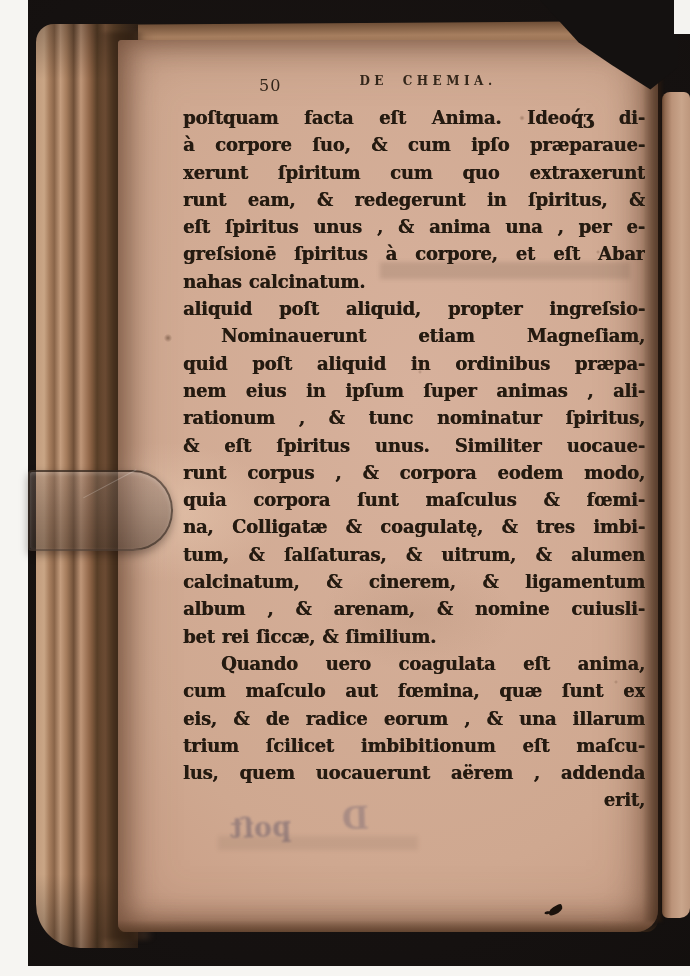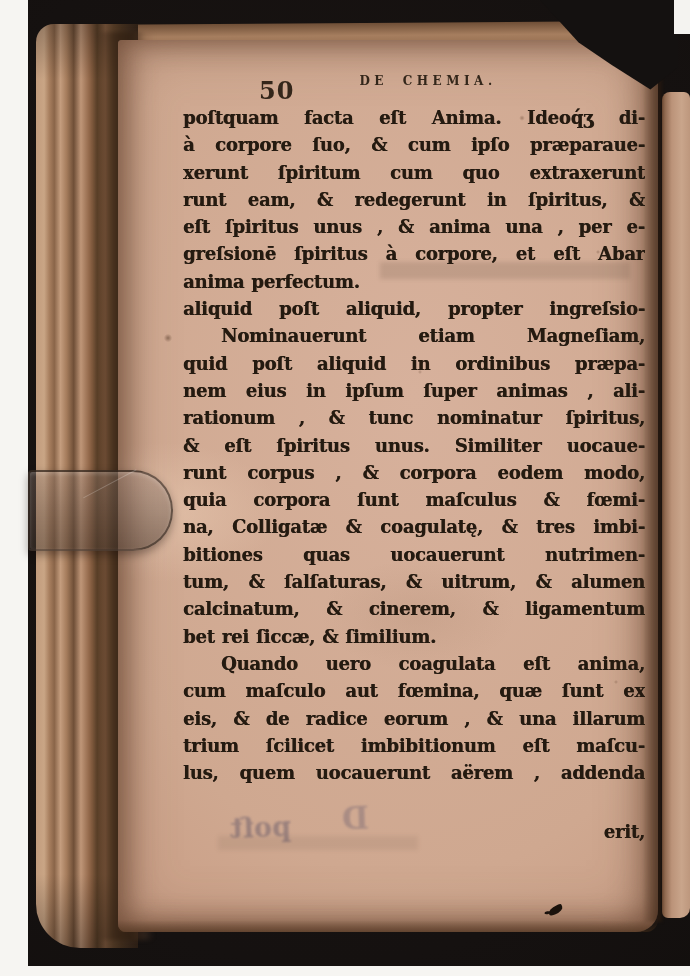--- a/index.html
+++ b/index.html
@@ -94,40 +94,40 @@
     box-shadow:0 4px 8px rgba(20,10,5,.35), inset 0 2px 4px rgba(255,255,255,.18);
   }
   .clip-tab::after{
     content:"";position:absolute;right:18px;top:8px;width:60px;height:56px;
     border-top:1px solid rgba(255,255,255,.22);
     transform:rotate(-28deg);
   }
   
   .header{position:absolute;left:65px;top:34px;width:462px;height:26px;color:#33261a;}
   .pagenum{
-    position:absolute;left:76px;top:2px;font-size:24px;font-weight:700;letter-spacing:1px;
+    position:absolute;left:76px;top:2px;font-size:16px;font-weight:400;letter-spacing:1px;
   }
   .running-title{
     position:absolute;left:0;right:0;top:0;text-align:center;
     font-size:12px;font-weight:700;letter-spacing:4.5px;word-spacing:6px;
     transform:translateX(14px);
   }
   
   .textblock{
     position:absolute;left:65px;top:64px;width:462px;color:#241a10;
     font-size:18px;font-weight:700;line-height:27.3px;
     text-shadow:0.4px 0 0 rgba(36,26,16,.85);
   }
   .line{
     height:27.3px;overflow:hidden;
     text-align:justify;text-align-last:justify;word-spacing:1px;letter-spacing:-0.2px;
   }
   .line.end{text-align-last:left;}
   .line.ind{text-indent:38px;}
-  .line.cw{text-align:right;text-align-last:right;margin-top:32px;}
+  .line.cw{text-align:right;text-align-last:right;}
   
   .ghost{
     position:absolute;font-weight:700;color:rgba(72,66,92,.38);
     transform:scaleX(-1) rotate(2deg);filter:blur(.8px);z-index:6;
   }
   .ghost-post{left:112px;top:772px;font-size:27px;}
   .ghost-d{left:224px;top:760px;font-size:31px;color:rgba(78,72,100,.3);}
   .bleed-band{
     position:absolute;left:262px;top:222px;width:250px;height:17px;
     background:rgba(66,48,36,.14);filter:blur(2px);
@@ -168,33 +168,33 @@
       <span class="running-title">DE CHEMIA.</span>
     </div>
 
     <div class="textblock">
       <div class="line">poſtquam facta eſt Anima. Ideoq́ʒ di-</div>
       <div class="line">à corpore ſuo, &amp; cum ipſo præparaue-</div>
       <div class="line">xerunt ſpiritum cum quo extraxerunt</div>
       <div class="line">runt eam, &amp; redegerunt in ſpiritus, &amp;</div>
       <div class="line">eſt ſpiritus unus , &amp; anima una , per e-</div>
       <div class="line">greſsionē ſpiritus à corpore, et eſt Abar</div>
-      <div class="line end">anima perfectum.</div>
+      <div class="line end">nahas calcinatum.</div>
       <div class="line">aliquid poſt aliquid, propter ingreſsio-</div>
       <div class="line ind">Nominauerunt etiam Magneſiam,</div>
       <div class="line">quid poſt aliquid in ordinibus præpa-</div>
       <div class="line">nem eius in ipſum ſuper animas , ali-</div>
       <div class="line">rationum , &amp; tunc nominatur ſpiritus,</div>
       <div class="line">&amp; eſt ſpiritus unus. Similiter uocaue-</div>
       <div class="line">runt corpus , &amp; corpora eodem modo,</div>
       <div class="line">quia corpora ſunt maſculus &amp; fœmi-</div>
       <div class="line">na, Colligatæ &amp; coagulatę, &amp; tres imbi-</div>
-      <div class="line">bitiones quas uocauerunt nutrimen-</div>
       <div class="line">tum, &amp; ſalſaturas, &amp; uitrum, &amp; alumen</div>
       <div class="line">calcinatum, &amp; cinerem, &amp; ligamentum</div>
+      <div class="line">album , &amp; arenam, &amp; nomine cuiusli-</div>
       <div class="line end">bet rei ſiccæ, &amp; ſimilium.</div>
       <div class="line ind">Quando uero coagulata eſt anima,</div>
       <div class="line">cum maſculo aut fœmina, quæ ſunt ex</div>
       <div class="line">eis, &amp; de radice eorum , &amp; una illarum</div>
       <div class="line">trium ſcilicet imbibitionum eſt maſcu-</div>
       <div class="line">lus, quem uocauerunt aërem , addenda</div>
       <div class="line cw">erit,</div>
     </div>
 
     <div class="ghost ghost-post">poſt</div>

